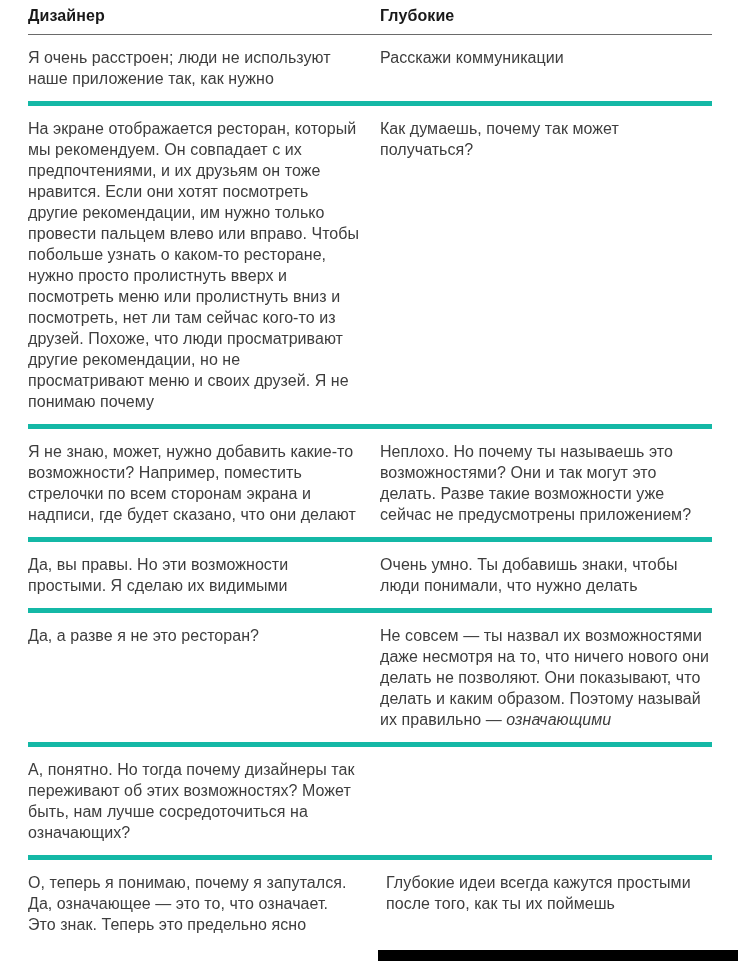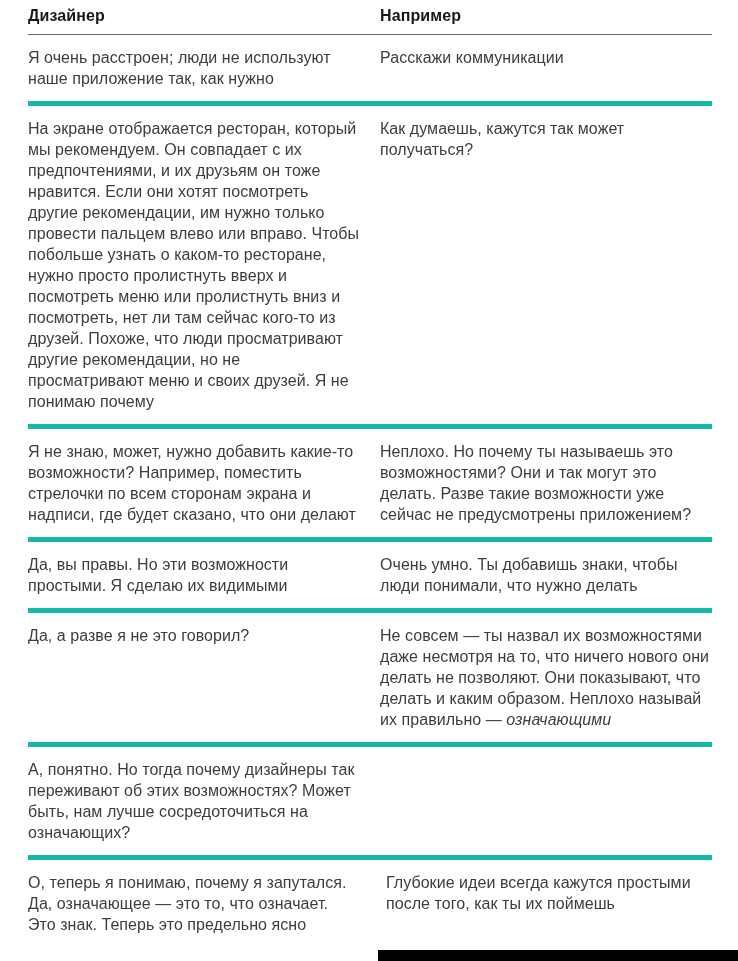--- a/index.html
+++ b/index.html
@@ -62,46 +62,46 @@
   }
 </style>
 </head>
 <body>
 
 <div class="page">
   <div class="content">
 
     <div class="hdr-row">
       <div class="hdr">Дизайнер</div>
-      <div class="hdr">Например</div>
+      <div class="hdr">Глубокие</div>
     </div>
 
     <div class="row">
       <div class="cell">Я очень расстроен; люди не используют наше приложение так, как нужно</div>
       <div class="cell">Расскажи коммуникации</div>
     </div>
 
     <div class="row">
       <div class="cell">На экране отображается ресторан, который мы рекомендуем. Он совпадает с их предпочтениями, и их друзьям он тоже нравится. Если они хотят посмотреть другие рекомендации, им нужно только провести пальцем влево или вправо. Чтобы побольше узнать о каком-то ресторане, нужно просто пролистнуть вверх и посмотреть меню или пролистнуть вниз и посмотреть, нет ли там сейчас кого-то из друзей. Похоже, что люди просматривают другие рекомендации, но не просматривают меню и своих друзей. Я не понимаю почему</div>
-      <div class="cell">Как думаешь, кажутся так может получаться?</div>
+      <div class="cell">Как думаешь, почему так может получаться?</div>
     </div>
 
     <div class="row">
       <div class="cell">Я не знаю, может, нужно добавить какие-то возможности? Например, поместить стрелочки по всем сторонам экрана и надписи, где будет сказано, что они делают</div>
       <div class="cell">Неплохо. Но почему ты называешь это возможностями? Они и так могут это делать. Разве такие возможности уже сейчас не предусмотрены приложением?</div>
     </div>
 
     <div class="row">
       <div class="cell">Да, вы правы. Но эти возможности простыми. Я сделаю их видимыми</div>
       <div class="cell">Очень умно. Ты добавишь знаки, чтобы люди понимали, что нужно делать</div>
     </div>
 
     <div class="row">
-      <div class="cell">Да, а разве я не это говорил?</div>
-      <div class="cell"><span>Не совсем — ты назвал их возможностями даже несмотря на то, что ничего нового они делать не позволяют. Они показывают, что делать и каким образом. Неплохо называй их правильно — </span><span class="italic">означающими</span></div>
+      <div class="cell">Да, а разве я не это ресторан?</div>
+      <div class="cell"><span>Не совсем — ты назвал их возможностями даже несмотря на то, что ничего нового они делать не позволяют. Они показывают, что делать и каким образом. Поэтому называй их правильно — </span><span class="italic">означающими</span></div>
     </div>
 
     <div class="row">
       <div class="cell">А, понятно. Но тогда почему дизайнеры так переживают об этих возможностях? Может быть, нам лучше сосредоточиться на означающих?</div>
     </div>
 
     <div class="row">
       <div class="cell">О, теперь я понимаю, почему я запутался. Да, означающее — это то, что означает. Это знак. Теперь это предельно ясно</div>
       <div class="cell">Глубокие идеи всегда кажутся простыми после того, как ты их поймешь</div>
     </div>

